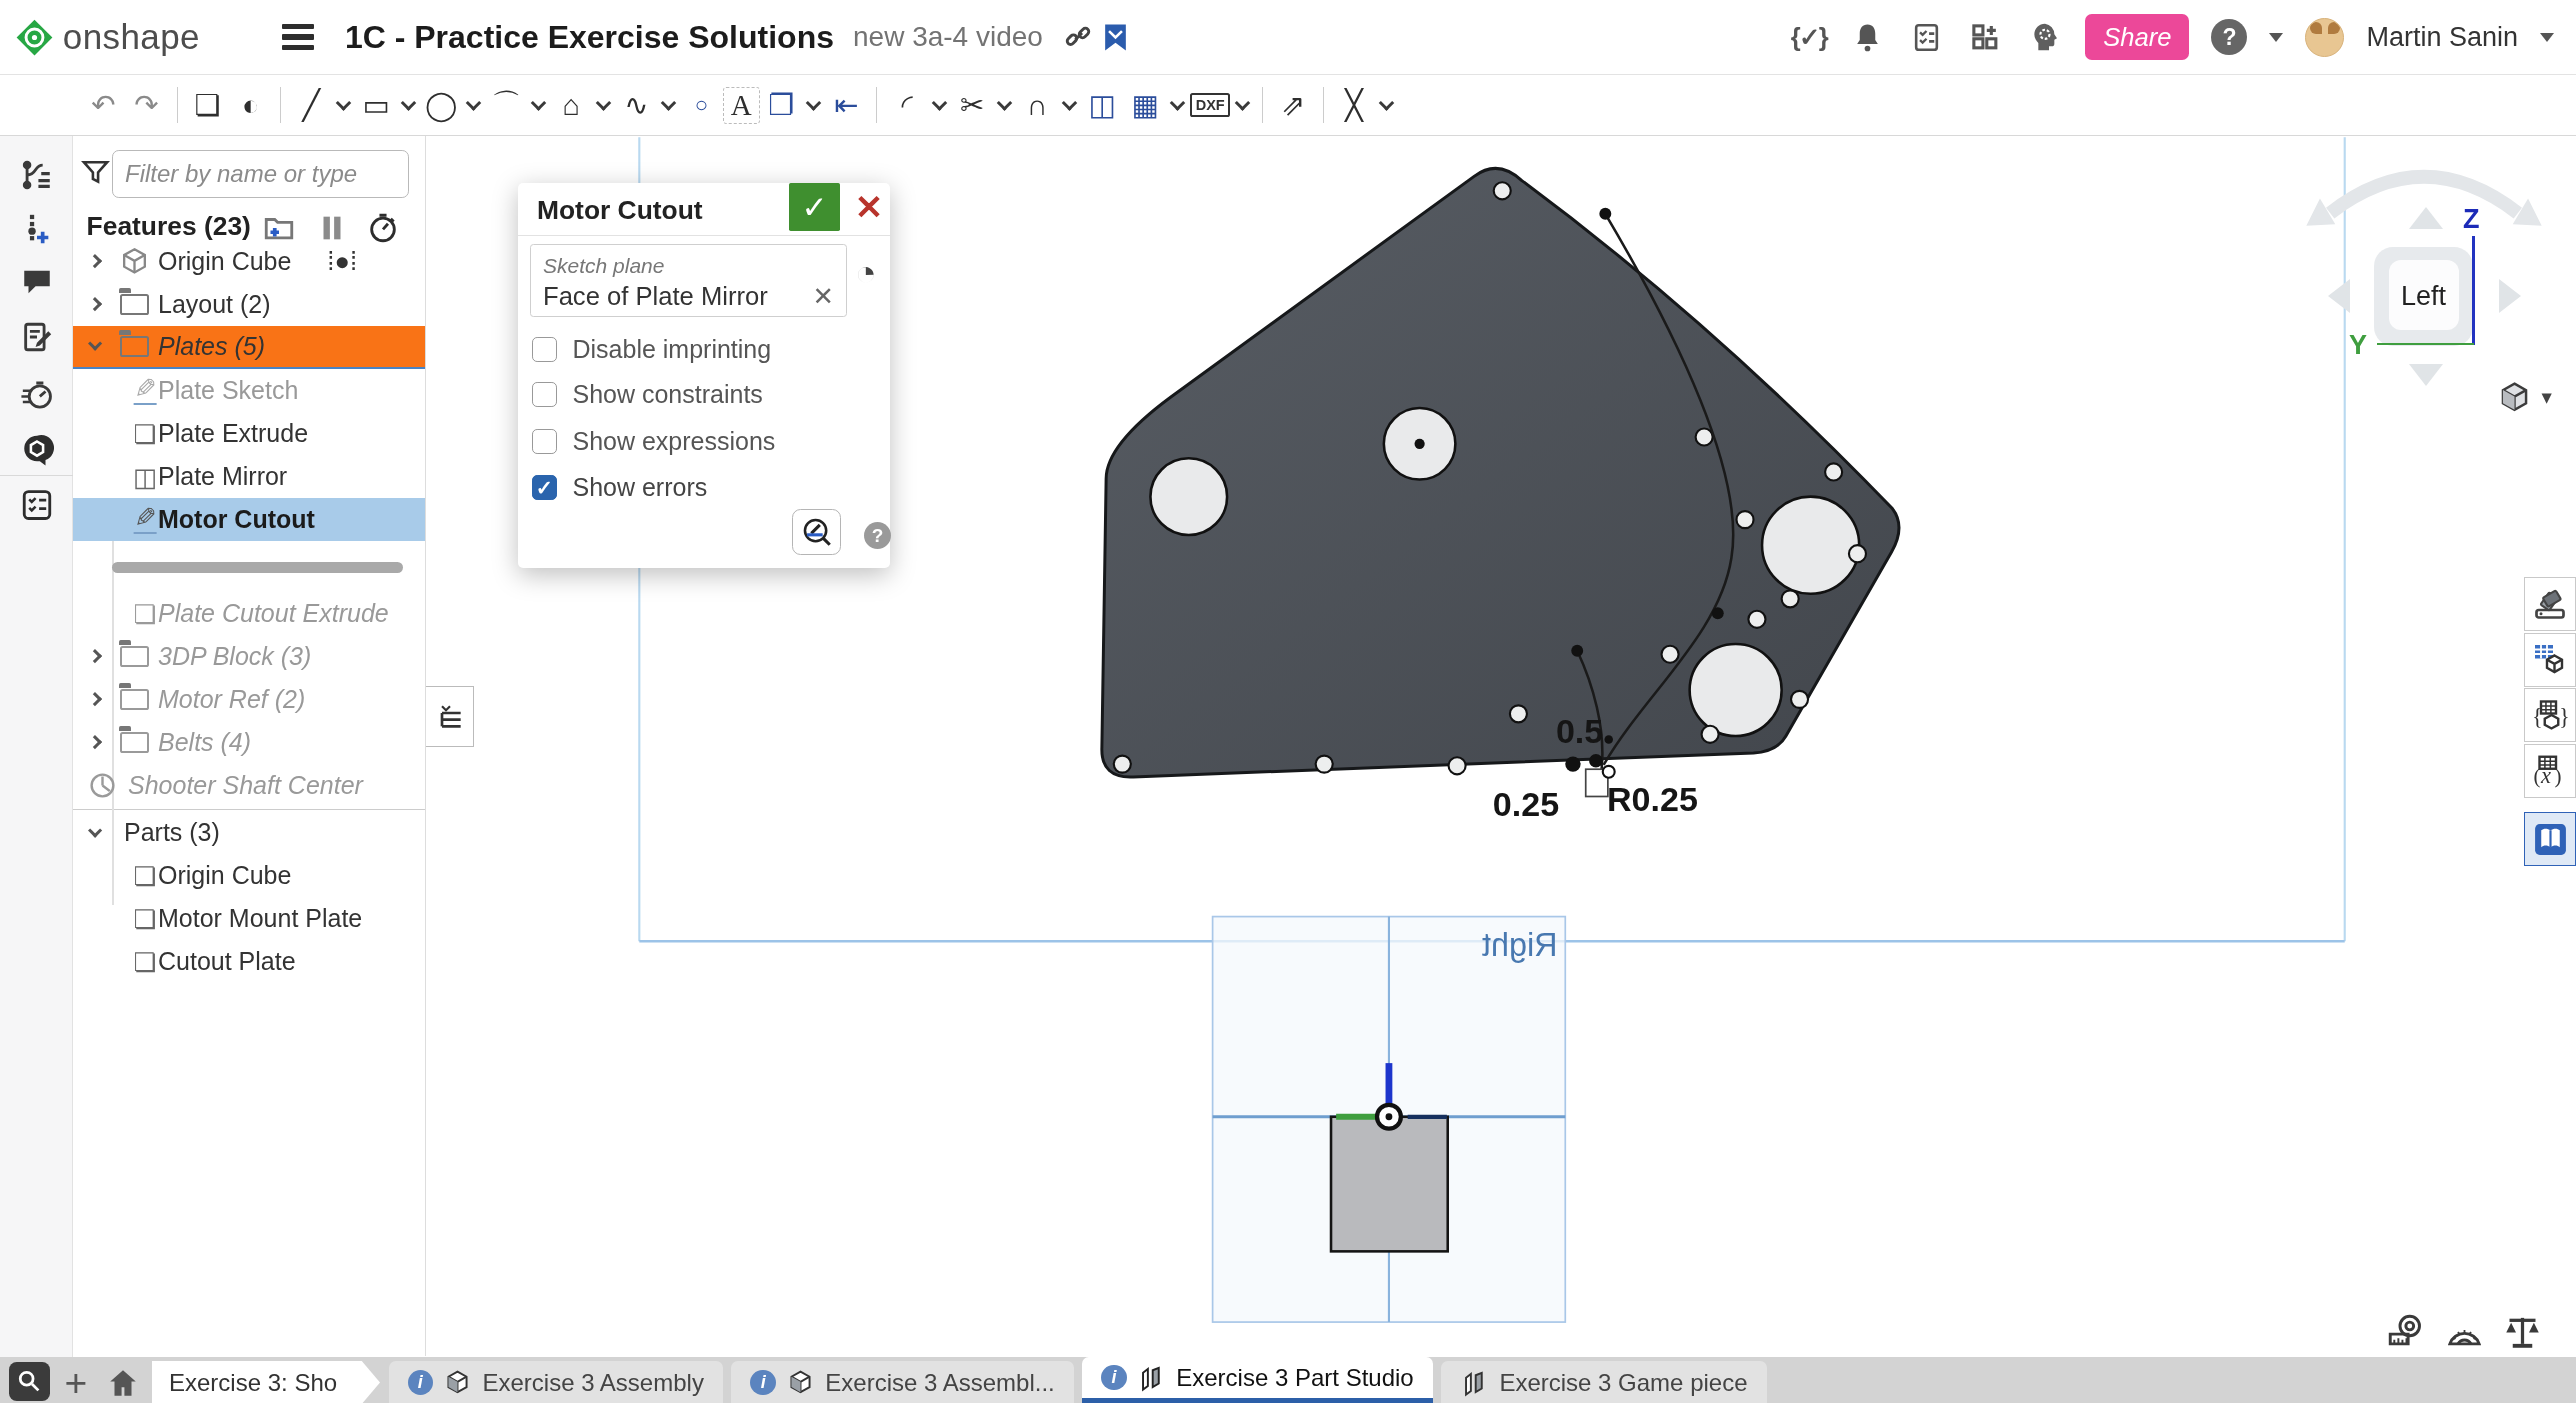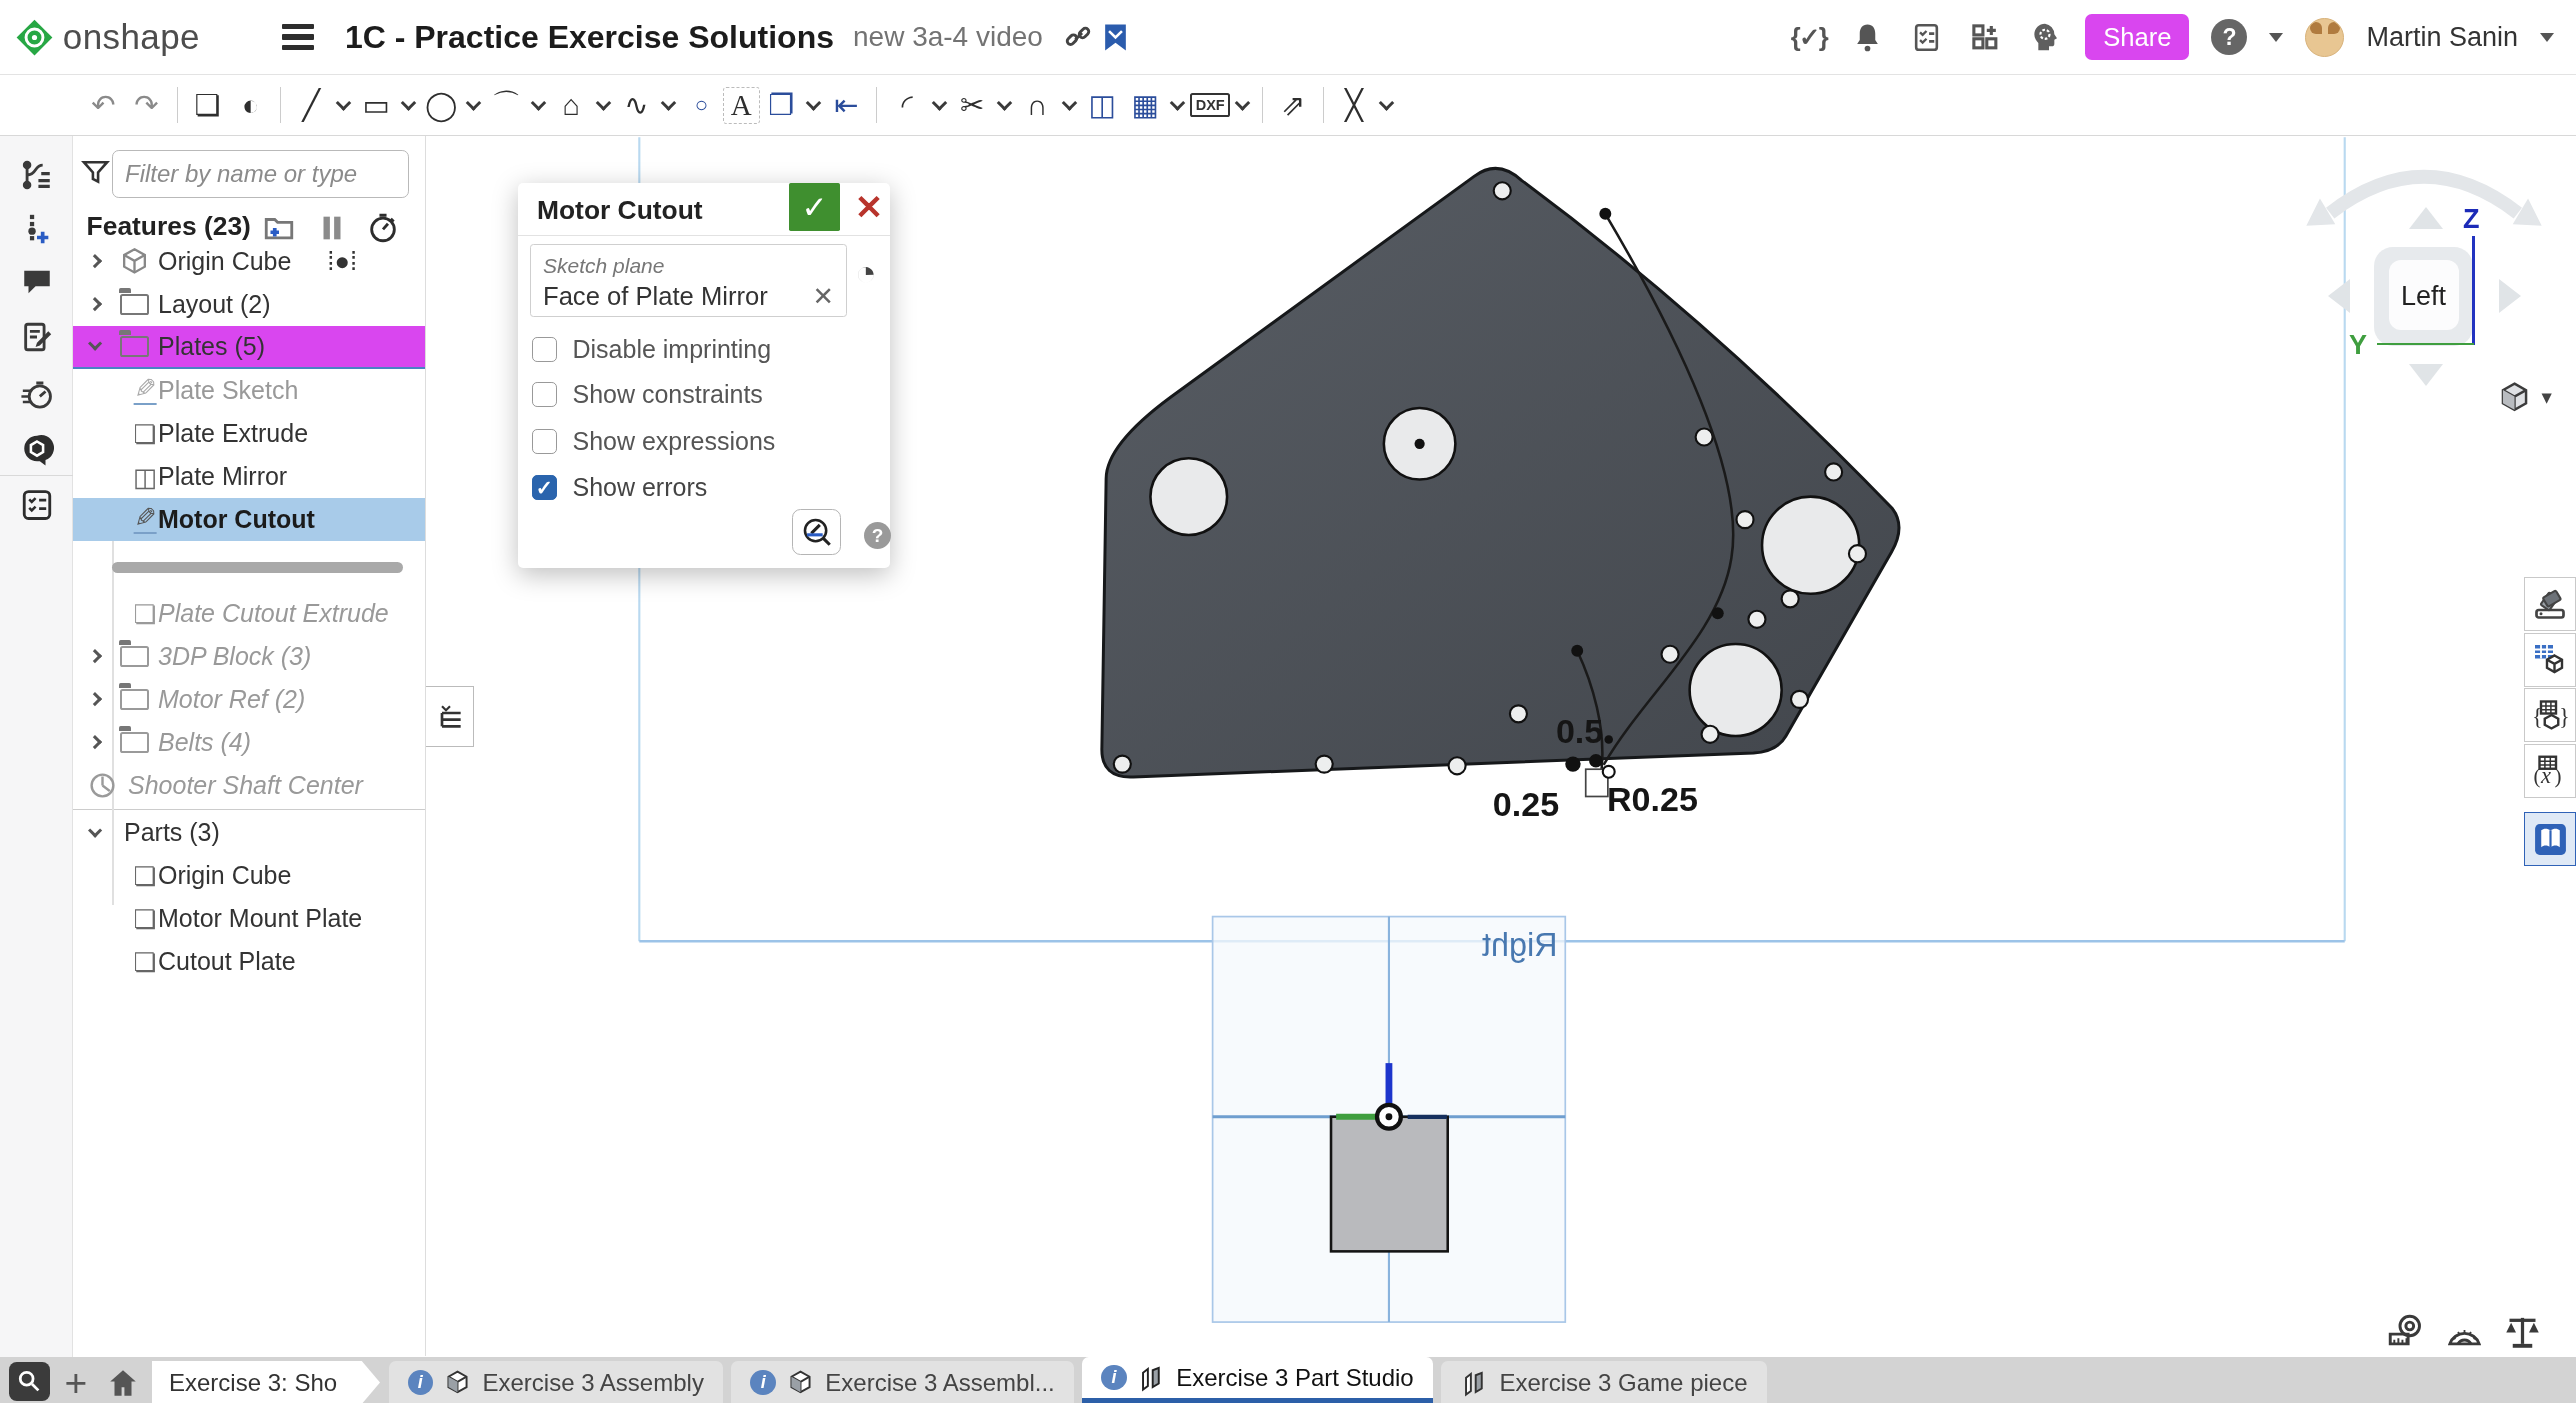--- a/index.html
+++ b/index.html
@@ -12,22 +12,22 @@
             border-bottom:0.9px solid #e3e3e3; display:flex; align-items:center; z-index:30; }
   .logo-mark { width:39px; height:39px; margin-left:15.3px; }
   .logo-text { font-size:35px; color:#4d4d4d; margin-left:8.5px; font-weight:500; letter-spacing:0.4px; }
   .hamburger { width:32px; height:25.6px; margin-left:82px; display:flex; flex-direction:column; justify-content:space-between; cursor:pointer; }
   .hamburger span { display:block; height:5.1px; background:#2d2d2d; border-radius:0.9px; }
   .doc-title { font-size:32px; font-weight:bold; color:#1c1c1c; margin-left:31px; white-space:nowrap; }
   .doc-subtitle { font-size:28px; color:#737373; margin-left:19px; white-space:nowrap; }
   .hdr-ic { width:37px; height:37px; display:flex; align-items:center; justify-content:center; color:#555; }
   .hdr-right { margin-left:auto; display:flex; align-items:center; gap:22px; padding-right:22px; }
   .braces-check { font-size:25.6px; color:#555; font-weight:bold; letter-spacing:-1.7px; }
-  .share-btn { width:104px; height:46px; background:#d946ef; color:#fff; font-size:25.6px; border:none;
-               border-radius:6.8px; display:flex; align-items:center; justify-content:center; cursor:pointer; }
+  .share-btn { width:104px; height:46px; background:#ec4899; color:#fff; font-size:25.6px; border:none;
+               border-radius:6.8px; display:flex; align-items:center; justify-content:center; cursor:pointer;font-style:italic; }
   .help-circle { width:36px; height:36px; border-radius:50%; background:#666; color:#fff; font-size:23px;
                  font-weight:bold; display:flex; align-items:center; justify-content:center; }
   .caret-dn { width:0; height:0; border-left:7.7px solid transparent; border-right:7.7px solid transparent; border-top:9.4px solid #555; }
   .avatar { width:39px; height:39px; border-radius:50%; background:#e8c692; position:relative; overflow:hidden; border:0.9px solid #d8b27a; }
   .avatar:before { content:""; position:absolute; left:3.4px; top:3.4px; width:12px; height:12px; background:#b07b3f; border-radius:50% 50% 0 50%; }
   .avatar:after  { content:""; position:absolute; right:3.4px; top:3.4px; width:12px; height:12px; background:#b07b3f; border-radius:50% 50% 50% 0; }
   .user-name { font-size:27px; color:#333; white-space:nowrap; }
 
   
   #toolbar { position:absolute; left:0; top:75px; width:2576px; height:61px; background:#fff;
@@ -65,21 +65,21 @@
   #tree { position:absolute; left:0; top:104px; width:100%; }
   .trow { position:relative; height:43px; display:flex; align-items:center; cursor:pointer; }
   .trow .chev { position:absolute; left:10.2px; width:24px; height:24px; display:flex; align-items:center; justify-content:center; }
   .chev i { width:10.2px; height:10.2px; border-right:3.4px solid #555; border-bottom:3.4px solid #555; }
   .chev.r i { transform:rotate(-45deg); }
   .chev.d i { transform:rotate(45deg) translate(-1.7px,-1.7px); }
   .trow .tic { position:absolute; left:44px; width:34px; height:34px; display:flex; align-items:center; justify-content:center; }
   .trow.child .tic { left:55px; }
   .trow .tlbl { position:absolute; left:85px; white-space:nowrap; }
   .trow.child .tlbl { left:85px;text-align:right; }
-  .trow.hl { background:#d946ef; border-bottom:2.6px solid #4a83c4; }
+  .trow.hl { background:#f97316; border-bottom:2.6px solid #4a83c4;font-style:italic; }
   .trow.sel { background:#a8cbe9; }
   .trow.sel .tlbl { font-weight:bold; color:#1b1b1b; }
   .trow.hid .tlbl { color:#999; }
   .trow.sup .tlbl { color:#999; font-style:italic; }
   .drag-dots { position:absolute; right:68px; color:#333; font-size:25.6px; letter-spacing:0; }
   #rollback { height:51px; position:relative; }
   #rollback .bar { position:absolute; left:39px; right:22px; top:20.5px; height:11px; background:#a9a9a9; border-radius:6px; cursor:grab; }
   .guide { position:absolute; left:39px; top:264px; width:1.7px; height:401px; background:#e0e0e0; }
   #parts-div { height:0.9px; background:#ccc; margin:1.7px 0; }
   .pencil { color:#555; font-size:27px; border-bottom:2.6px solid #7aa0c8; line-height:1; transform:scaleX(-1); display:inline-block; }

